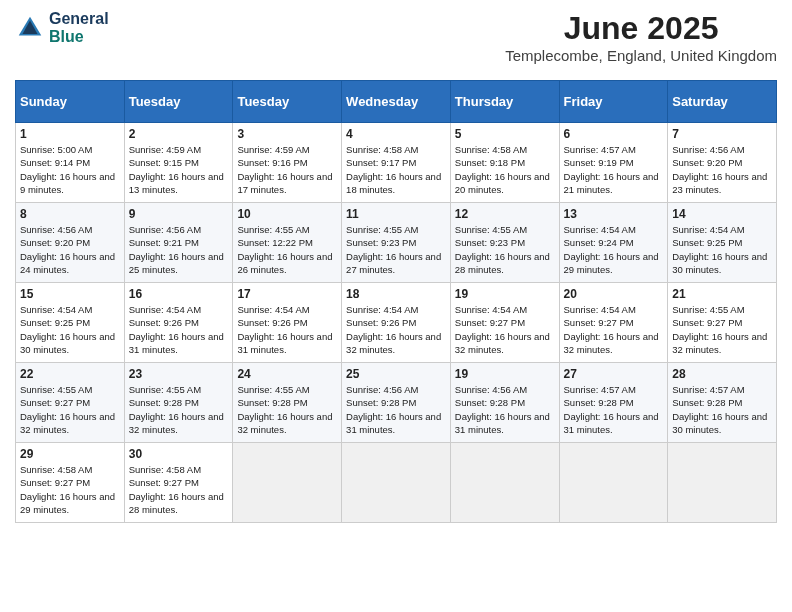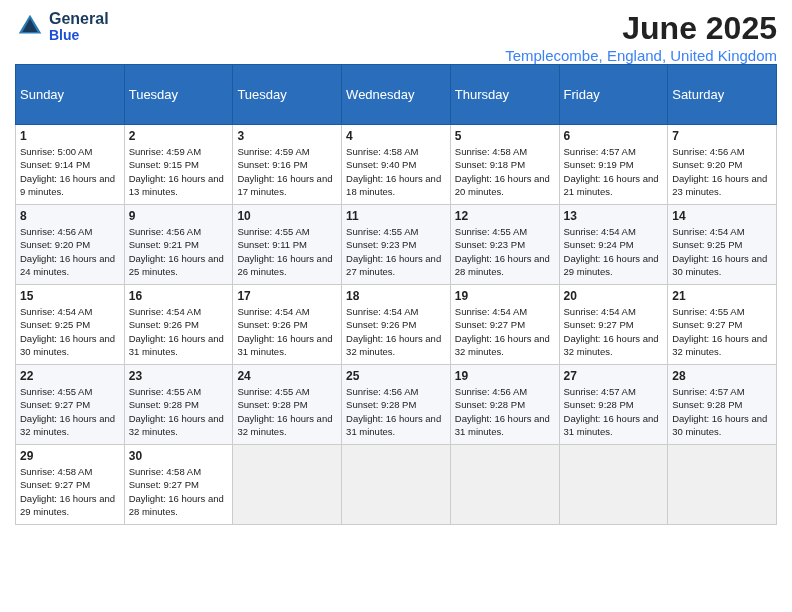--- a/index.html
+++ b/index.html
@@ -13,55 +13,55 @@
     .page {
       width: 792px;
       height: 612px;
       padding: 10px 15px;
       background: #fff;
     }
     .header {
       display: flex;
       justify-content: space-between;
       align-items: flex-start;
-      margin-bottom: 0;
+      margin-bottom: 16px;
       gap: 9px;
     }
     .logo {
       display: flex;
       align-items: center;
       gap: 4px;
     }
     .logo-icon {
       width: 30px;
       height: 30px;
     }
     .title-block {
-      text-align: right;
+      text-align: center;
     }
     .month-title {
       font-size: 32px;
       font-weight: bold;
       color: #222;
     }
     .location-title {
       font-size: 15px;
-      color: #3b82f6;
+      color: #404040;
     }
     .calendar-table {
       width: 100%;
       border-collapse: collapse;
       table-layout: fixed;
     }
     .calendar-table th {
       background-color: #2a6ebb;
       color: #fff;
       font-size: 13px;
-      font-weight: normal;
-      padding: 22px 4px;
+      font-weight: bold;
+      padding: 13px 4px;
       text-align: left;
       border: 1px solid #1a5aa0;
     }
     .calendar-table td {
       vertical-align: top;
       border: 1px solid #ccc;
       padding: 4px 4px;
       font-size: 9.5px;
       color: #222;
       background: #fff;
@@ -88,21 +88,21 @@
 <div class="page">
 
   <div class="header">
     <div class="logo">
       <svg class="logo-icon" viewBox="0 0 40 40">
         <polygon points="20,5 35,30 5,30" fill="#2a7ab5"></polygon>
         <polygon points="20,10 30,28 10,28" fill="#1a3a5c"></polygon>
       </svg>
       <div>
         <div style="font-size:16px;font-weight:bold;color:#1a3a5c;line-height:1.1">General</div>
-        <div style="font-size:14px;font-weight:bold;color:#1d4ed8;line-height:1.1">Blue</div>
+        <div style="font-size:16px;font-weight:bold;color:#0f766e;line-height:1.1">Blue</div>
       </div>
     </div>
     <div class="title-block">
       <div class="month-title">June 2025</div>
       <div class="location-title">Templecombe, England, United Kingdom</div>
     </div>
   </div>
 
   <table class="calendar-table">
     <thead>
@@ -125,21 +125,21 @@
           <td>
             <span class="day-number">2</span>
             <div class="day-info"><span>Sunrise: 4:59 AM</span><br><span>Sunset: 9:15 PM</span><br><span>Daylight: 16 hours and 13 minutes.</span></div>
           </td>
           <td>
             <span class="day-number">3</span>
             <div class="day-info"><span>Sunrise: 4:59 AM</span><br><span>Sunset: 9:16 PM</span><br><span>Daylight: 16 hours and 17 minutes.</span></div>
           </td>
           <td>
             <span class="day-number">4</span>
-            <div class="day-info"><span>Sunrise: 4:58 AM</span><br><span>Sunset: 9:40 PM</span><br><span>Daylight: 16 hours and 18 minutes.</span></div>
+            <div class="day-info"><span>Sunrise: 4:58 AM</span><br><span>Sunset: 9:17 PM</span><br><span>Daylight: 16 hours and 18 minutes.</span></div>
           </td>
           <td>
             <span class="day-number">5</span>
             <div class="day-info"><span>Sunrise: 4:58 AM</span><br><span>Sunset: 9:18 PM</span><br><span>Daylight: 16 hours and 20 minutes.</span></div>
           </td>
           <td>
             <span class="day-number">6</span>
             <div class="day-info"><span>Sunrise: 4:57 AM</span><br><span>Sunset: 9:19 PM</span><br><span>Daylight: 16 hours and 21 minutes.</span></div>
           </td>
           <td>
@@ -151,21 +151,21 @@
           <td>
             <span class="day-number">8</span>
             <div class="day-info"><span>Sunrise: 4:56 AM</span><br><span>Sunset: 9:20 PM</span><br><span>Daylight: 16 hours and 24 minutes.</span></div>
           </td>
           <td>
             <span class="day-number">9</span>
             <div class="day-info"><span>Sunrise: 4:56 AM</span><br><span>Sunset: 9:21 PM</span><br><span>Daylight: 16 hours and 25 minutes.</span></div>
           </td>
           <td>
             <span class="day-number">10</span>
-            <div class="day-info"><span>Sunrise: 4:55 AM</span><br><span>Sunset: 9:11 PM</span><br><span>Daylight: 16 hours and 26 minutes.</span></div>
+            <div class="day-info"><span>Sunrise: 4:55 AM</span><br><span>Sunset: 12:22 PM</span><br><span>Daylight: 16 hours and 26 minutes.</span></div>
           </td>
           <td>
             <span class="day-number">11</span>
             <div class="day-info"><span>Sunrise: 4:55 AM</span><br><span>Sunset: 9:23 PM</span><br><span>Daylight: 16 hours and 27 minutes.</span></div>
           </td>
           <td>
             <span class="day-number">12</span>
             <div class="day-info"><span>Sunrise: 4:55 AM</span><br><span>Sunset: 9:23 PM</span><br><span>Daylight: 16 hours and 28 minutes.</span></div>
           </td>
           <td>

